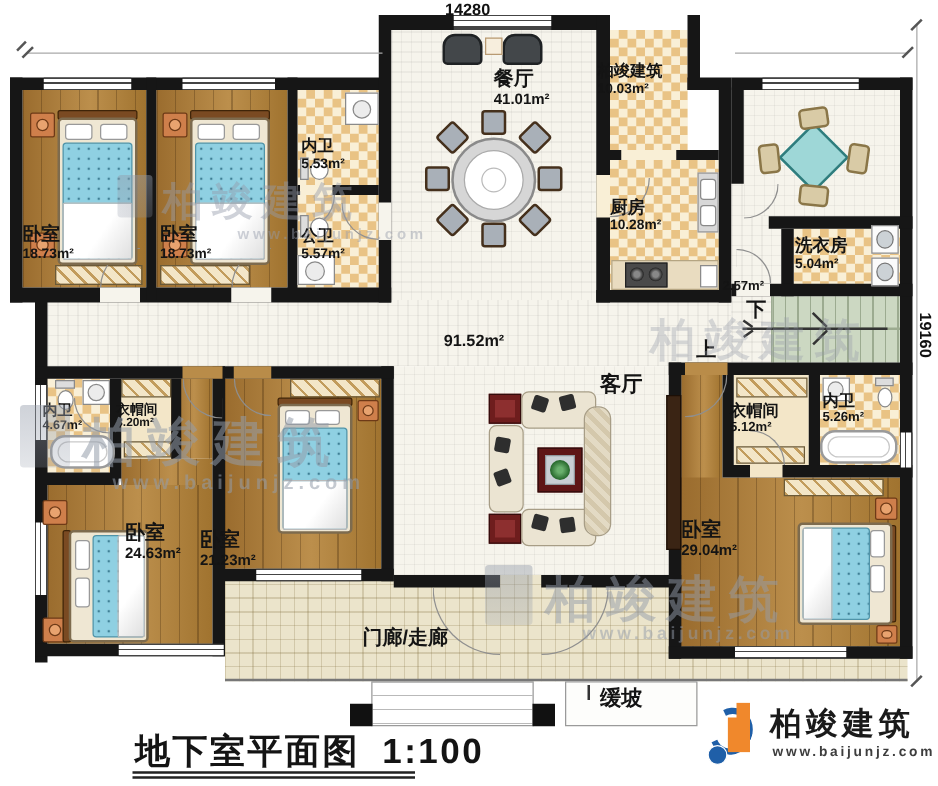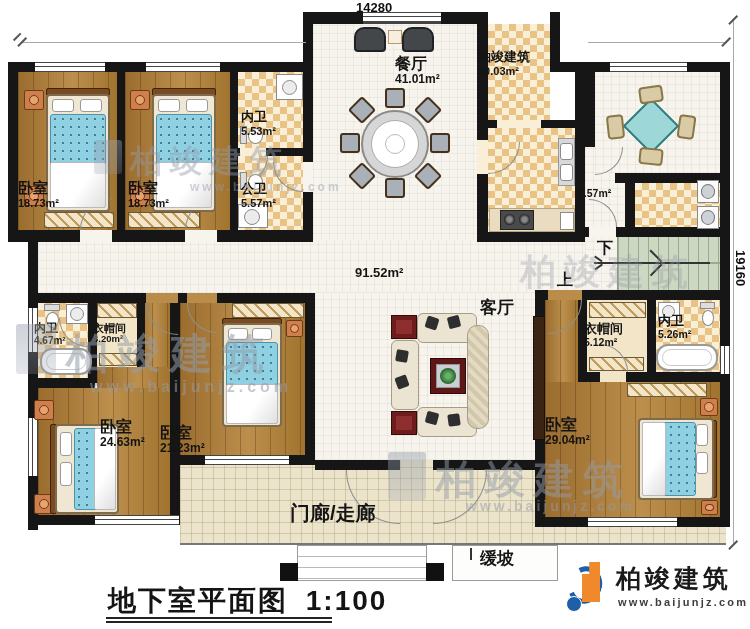--- a/index.html
+++ b/index.html
@@ -331,22 +331,30 @@
       <div class="rarea">5.57m²</div>
   </div>
   <div class="rlabel" style="left:395px;top:55px;width:90px;">
     <div class="rname" style="font-size:16px;">餐厅</div>
       <div class="rarea" style="font-size:12px;">41.01m²</div>
   </div>
   <div class="rlabel" style="left:478px;top:50px;width:82px;">
     <div class="rname" style="font-size:13px;">柏竣建筑</div>
       <div class="rarea">10.03m²</div>
   </div>
+  <div class="rlabel" style="left:488px;top:158px;width:86px;">
+    <div class="rname" style="font-size:14px;">厨房</div>
+      <div class="rarea">10.28m²</div>
+  </div>
   <div class="rlabel" style="left:578px;top:188px;width:52px;">
-    <div class="rarea" style="font-size:10.5px;">2.57m²</div>
+    <div class="rarea" style="font-size:10.5px;margin-top:36px;">2.57m²</div>
+  </div>
+  <div class="rlabel" style="left:636px;top:189px;width:80px;">
+    <div class="rname" style="font-size:14px;">洗衣房</div>
+      <div class="rarea">5.04m²</div>
   </div>
   <div class="rlabel" style="left:355px;top:266px;width:90px;">
     <div class="rarea" style="font-size:13px;">91.52m²</div>
   </div>
   <div class="rlabel" style="left:480px;top:298px;width:60px;">
     <div class="rname" style="font-size:17px;">客厅</div>
   </div>
   <div class="rlabel sm" style="left:93px;top:322px;width:48px;">
     <div class="rname">衣帽间</div>
       <div class="rarea">3.20m²</div>
@@ -369,21 +377,21 @@
   </div>
   <div class="rlabel" style="left:658px;top:314px;width:60px;">
     <div class="rname" style="font-size:13px;">内卫</div>
       <div class="rarea" style="font-size:10.5px;">5.26m²</div>
   </div>
   <div class="rlabel" style="left:545px;top:416px;width:90px;">
     <div class="rname" style="font-size:16px;">卧室</div>
       <div class="rarea" style="font-size:12px;">29.04m²</div>
   </div>
   <div class="rlabel" style="left:290px;top:502px;width:150px;">
-    <div class="rname" style="font-size:20px;">门廊/走廊</div>
+    <div class="rname" style="font-size:16px;">门廊/走廊</div>
   </div>
 
   <div class="abs dimtxt" style="left:356px;top:0px;">14280</div>
   <div class="abs dimline" style="left:22px;top:42px;width:284px;height:1px;"></div>
   <div class="abs dimline" style="left:588px;top:42px;width:138px;height:1px;"></div>
   <div class="abs tick" style="left:16px;top:41px;"></div>
   <div class="abs tick" style="left:720px;top:41px;"></div>
   <div class="abs dimline" style="left:733px;top:20px;width:1px;height:525px;"></div>
   <div class="abs tick" style="left:727px;top:19px;"></div>
   <div class="abs tick" style="left:727px;top:544px;"></div>

